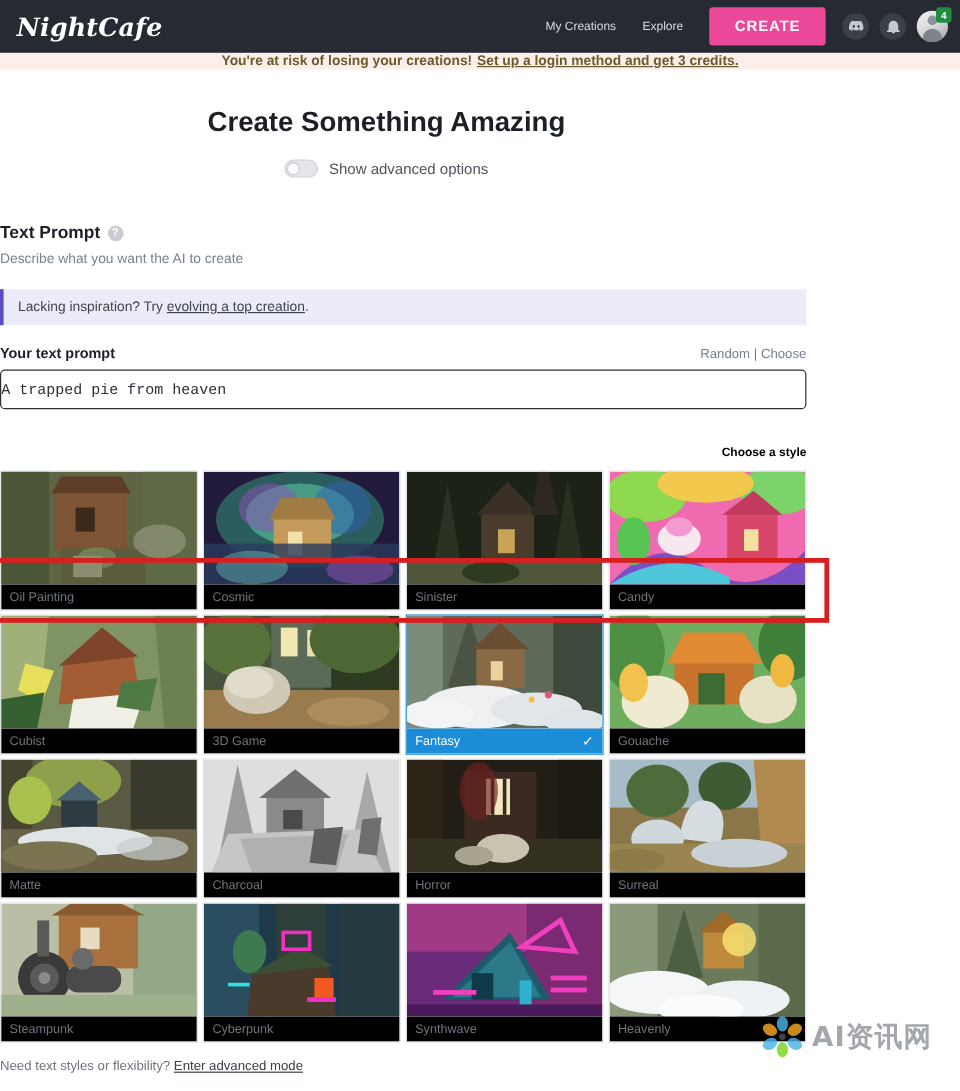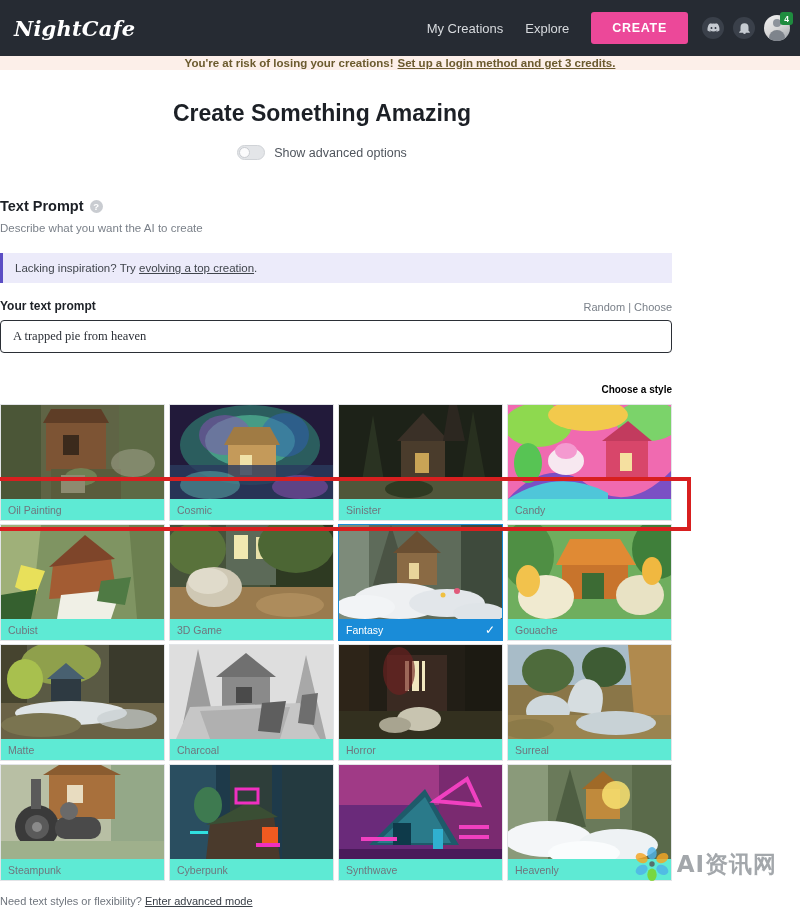--- a/index.html
+++ b/index.html
@@ -5,38 +5,38 @@
   * { box-sizing: border-box; margin: 0; padding: 0; }
   html, body {
     width: 800px; height: 909px;
     font-family: "Liberation Sans", sans-serif;
     background: #ffffff;
     overflow: hidden;
   }
 
   
   .navbar {
-    height: 56px; width: 800px;
+    height: 44px; width: 800px;
     background: #262b33;
     display: flex; align-items: center;
     padding: 0 10px 0 14px;
     position: relative;
   }
   .logo {
     color: #fff;
     font-family: "DejaVu Serif", serif;
     font-style: italic;
     font-size: 21px;
     font-weight: 700;
     letter-spacing: .2px;
     white-space: nowrap;
   }
   .nav-spacer { flex: 1; }
   .nav-link {
-    color: #d7dade; font-size: 13px;
+    color: #d7dade; font-size: 10px;
     margin-right: 22px; text-decoration: none; white-space: nowrap;
   }
   .create-btn {
     background: #ec4899; color: #fff;
     font-size: 12.5px; font-weight: 700; letter-spacing: .7px;
     border: none; border-radius: 3px;
     padding: 9px 21px; cursor: pointer;
     margin-right: 14px;
   }
   .nav-icon {
@@ -127,22 +127,22 @@
     margin-top: 16px;
   }
   .prompt-label { font-size: 12px; font-weight: 700; color: #1c2026; }
   .prompt-actions { font-size: 11px; color: #7a8089; }
   .prompt-actions span { cursor: pointer; }
 
   .prompt-input {
     width: 672px; height: 33px;
     margin-top: 7px;
     border: 1px solid #2b2f36; border-radius: 4px;
-    padding: 0 12px; font-size: 12.5px; color: #2b2f36;
-    font-family: Liberation Serif, serif;
+    padding: 0 0; font-size: 12.5px; color: #2b2f36;
+    font-family: Liberation Mono, monospace;
     background: #fff; outline: none;
   }
 
   
   .annot {
     position: absolute;
     left: -19px; top: 279px;
     width: 710px; height: 54px;
     border: 4px solid #d81f1f;
     pointer-events: none; z-index: 20;
@@ -159,21 +159,21 @@
     gap: 3px 4px;
   }
   .tile {
     width: 165px; border: 1px solid #e2e4e7; background: #fff;
     cursor: pointer; overflow: hidden;
   }
   .tile-img { width: 163px; height: 94px; display: block; position: relative; overflow: hidden; }
   .tile-name {
     height: 21px; display: flex; align-items: center;
     padding: 0 7px; font-size: 10.5px; color: #6f757d;
-    background: #5eead4; justify-content: space-between;
+    background: #000000; justify-content: space-between;
   }
   .tile.selected { border-color: #1a8cd8; }
   .tile.selected .tile-name { background: #1a8cd8; color: #fff; }
   .check { font-size: 12px; color: #fff; }
 
   .footer-note { font-size: 11px; color: #6f757d; margin-top: 14px; }
   .footer-note a { color: #3a4048; text-decoration: underline; cursor: pointer; }
 
   
   .watermark {

